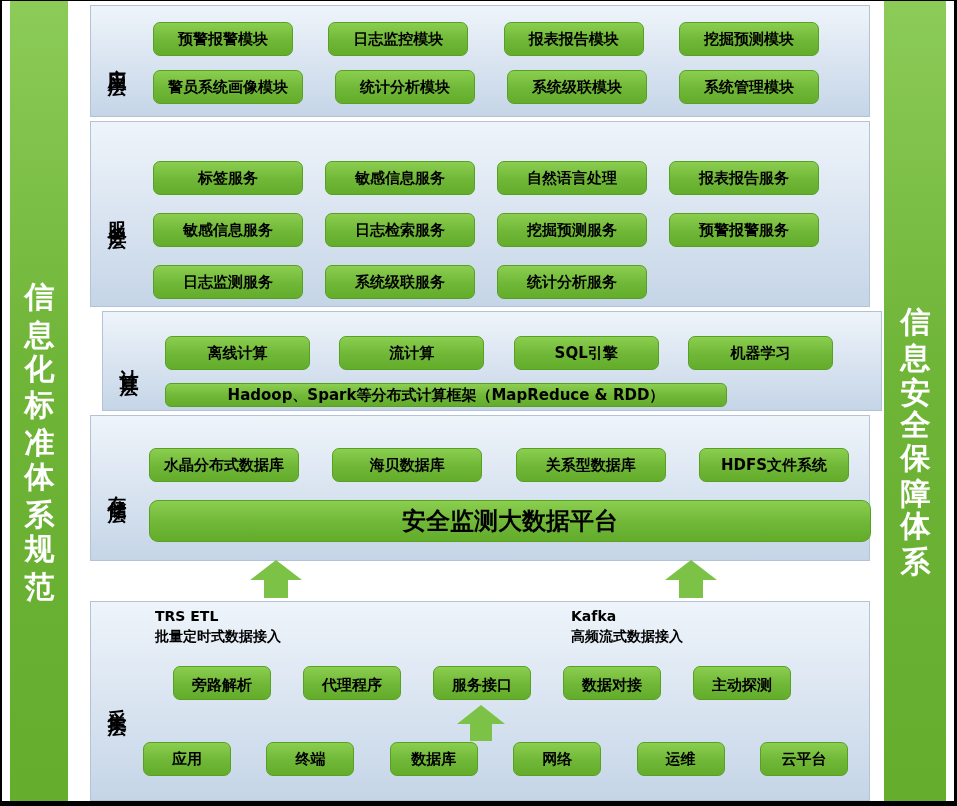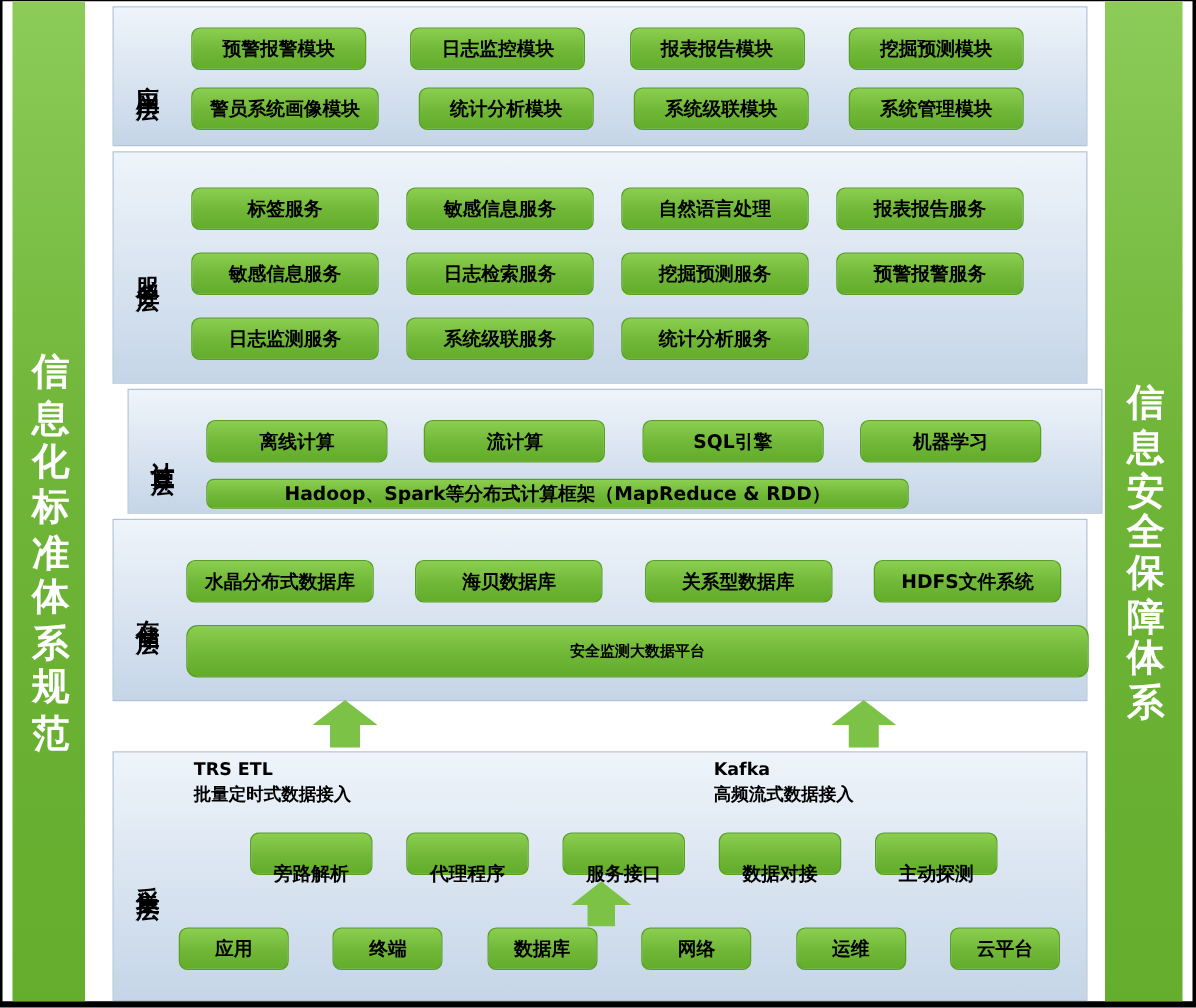--- a/index.html
+++ b/index.html
@@ -80,29 +80,29 @@
     padding: 0 14px;
     white-space: nowrap;
   }
   .row {
     position: absolute;
     display: flex;
     justify-content: space-between;
     align-items: center;
   }
   .row.gapped { justify-content: flex-start; gap: 22px; }
-  .btn-svc { width: 150px; padding: 0; }
+  .btn-svc { width: 150px; padding: 0; margin-top: 11px; }
   .btn-app { min-width: 140px; }
   .btn-cmp { min-width: 145px; }
   .btn-sto { min-width: 150px; }
-  .btn-c1  { min-width: 98px;  padding: 16px 16px; margin-left: 27px; }
+  .btn-c1  { min-width: 98px;  padding: 2px 16px; }
   .btn-c2  { min-width: 88px;  padding: 0 16px; }
   .bar { position: absolute; border-radius: 6px; }
   .bar.framework { height: 24px; line-height: 22px; }
-  .bar.platform  { height: 42px; line-height: 40px; font-size: 12px; border-radius: 9px; }
+  .bar.platform  { height: 42px; line-height: 40px; font-size: 24px; border-radius: 9px; }
 
   
   .block-arrow { position: absolute; width: 52px; }
   .arrow-head {
     width: 0; height: 0;
     border-left: 26px solid transparent;
     border-right: 26px solid transparent;
     border-bottom: 20px solid #7cc246;
     margin: 0 auto;
   }

